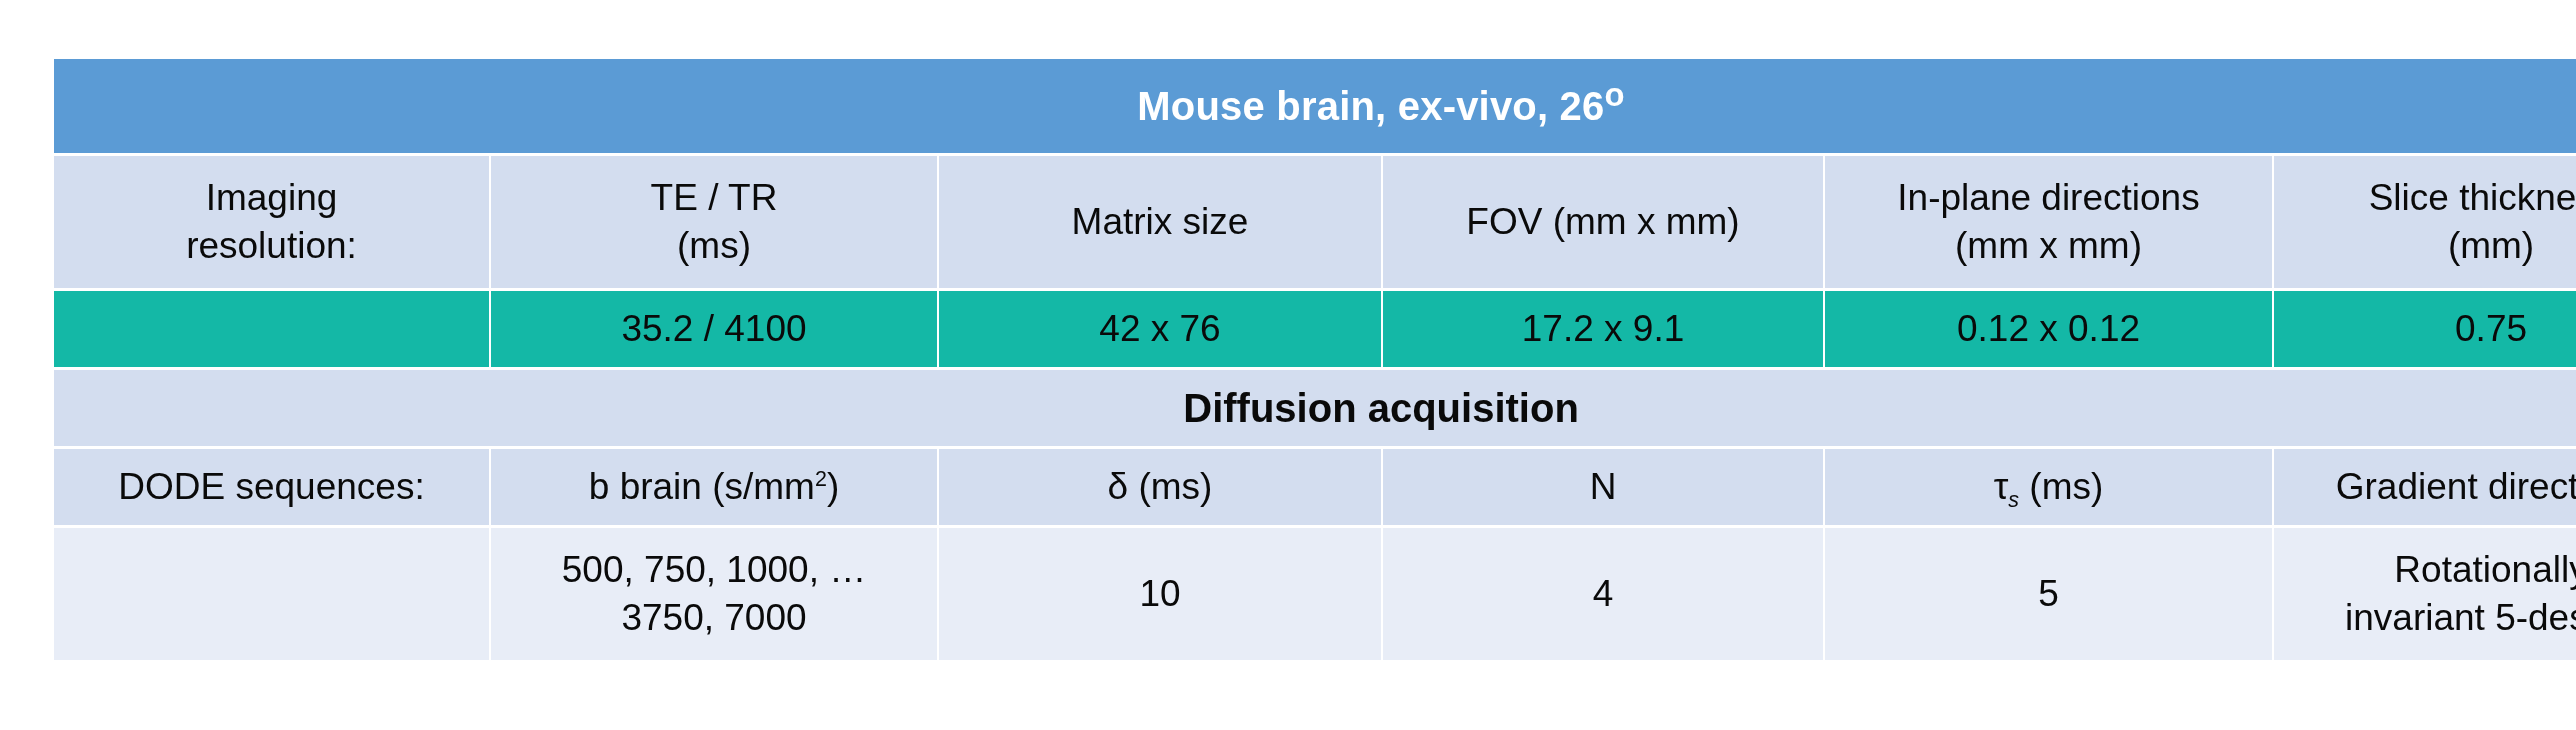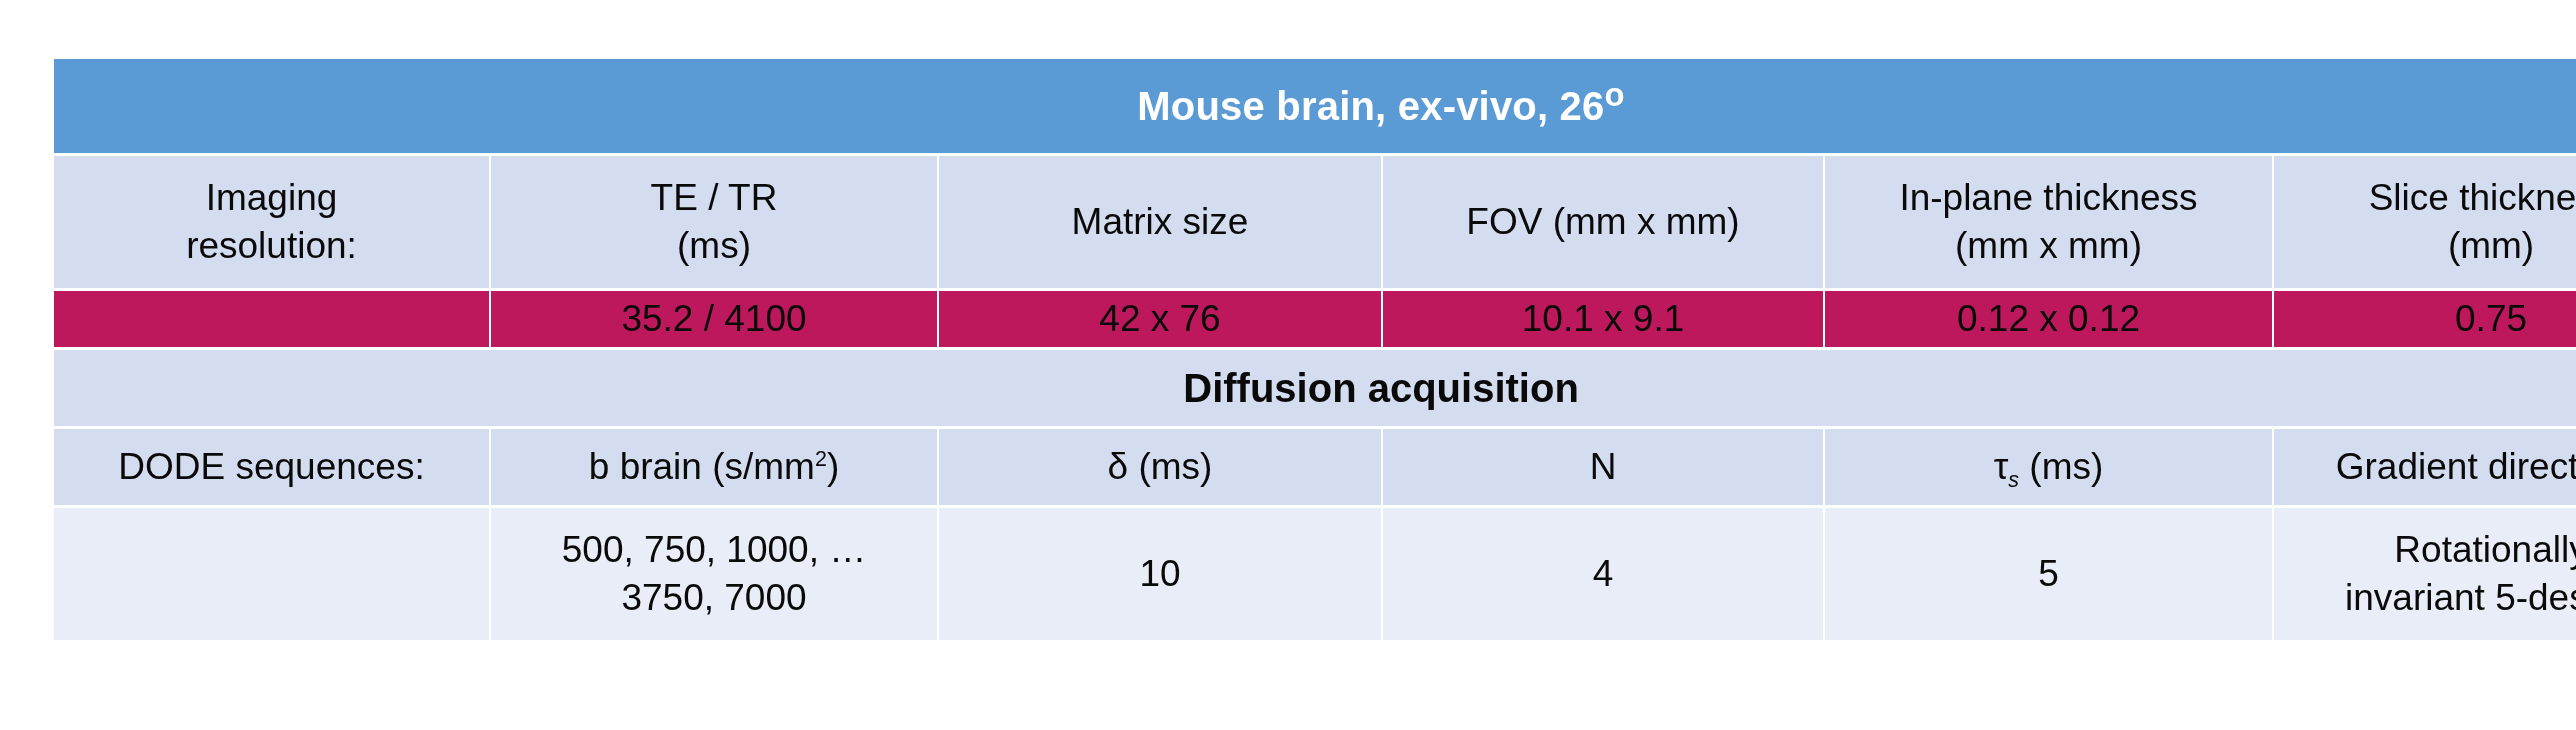--- a/index.html
+++ b/index.html
@@ -72,22 +72,22 @@
     font-size: 40px;
   }
   tr.subhead-row td {
     background: #D3DDEF;
     height: 76px;
     margin-top: 16px;
   }
 
   
   tr.data-row td {
-    background: #be185d;
-    height: 56px;
+    background: #14b8a6;
+    height: 76px;
   }
   tr.data-row-tall td {
     background: #E8EDF7;
     height: 132px;
   }
 
   
   td.stub {
     background: #E8EDF7;
   }
@@ -152,37 +152,37 @@
             </span>
           </td>
           <td>
             <span>Matrix size</span>
           </td>
           <td>
             <span>FOV (mm x mm)</span>
           </td>
           <td>
             <span class="two-line">
-              <span>In-plane thickness</span>
+              <span>In-plane directions</span>
               <span>(mm x mm)</span>
             </span>
           </td>
           <td>
             <span class="two-line">
               <span>Slice thickness</span>
               <span>(mm)</span>
             </span>
           </td>
         </tr>
 
         <tr class="data-row">
           <td class="stub"></td>
           <td>35.2 / 4100</td>
           <td>42 x 76</td>
-          <td>10.1 x 9.1</td>
+          <td>17.2 x 9.1</td>
           <td>0.12 x 0.12</td>
           <td>0.75</td>
         </tr>
 
         <tr class="section-row">
           <td colspan="6">Diffusion acquisition</td>
         </tr>
 
         <tr class="subhead-row">
           <td>DODE sequences:</td>

